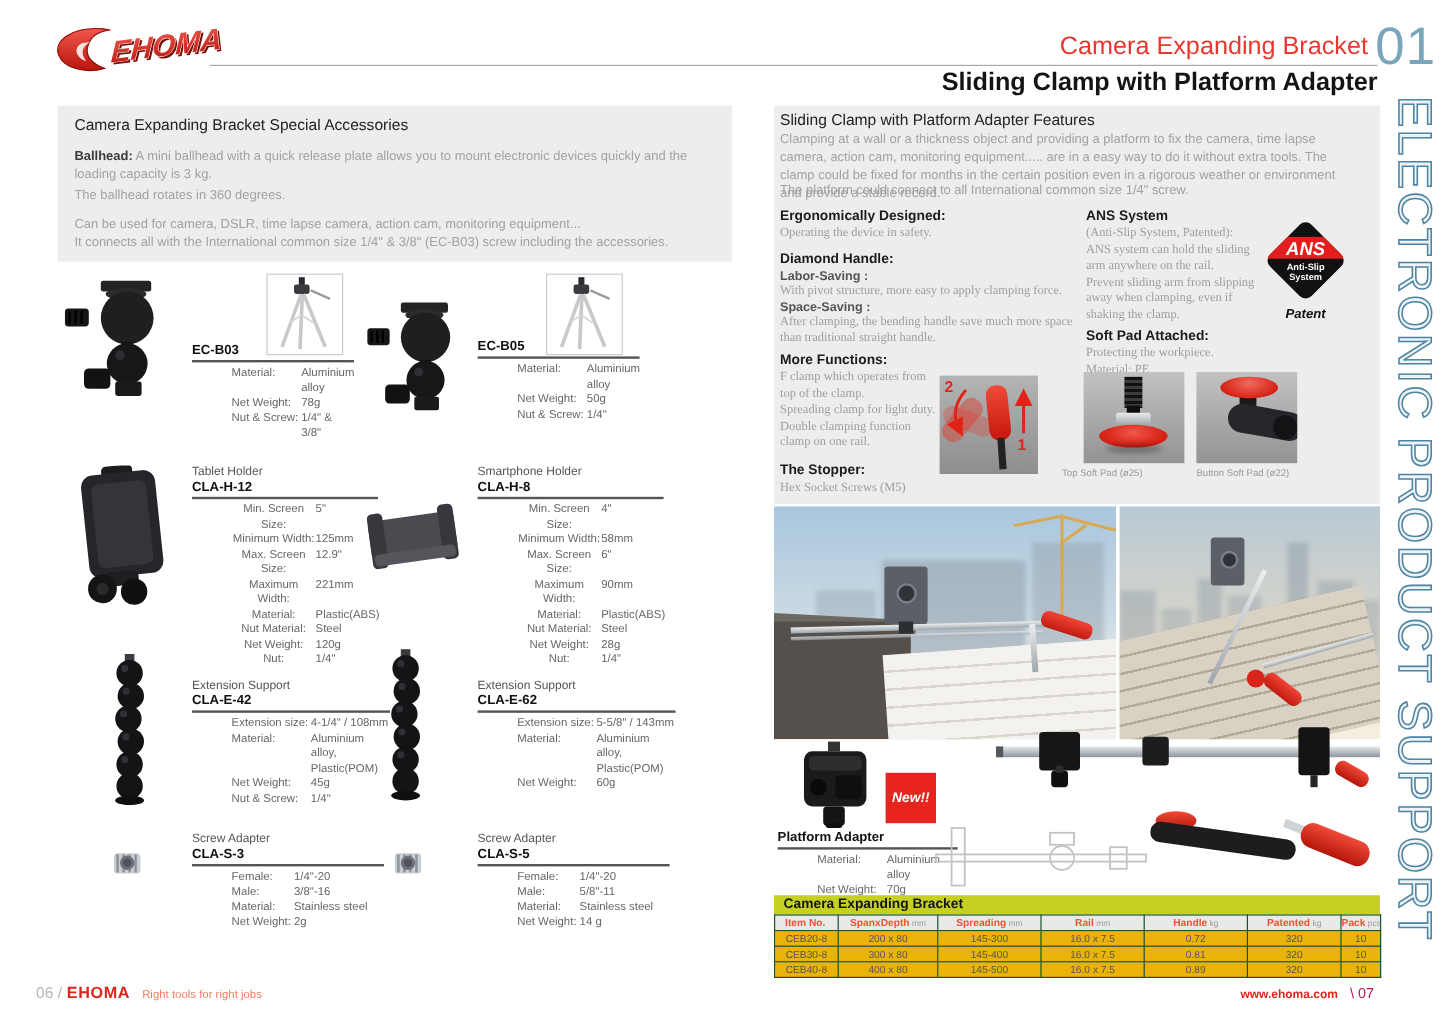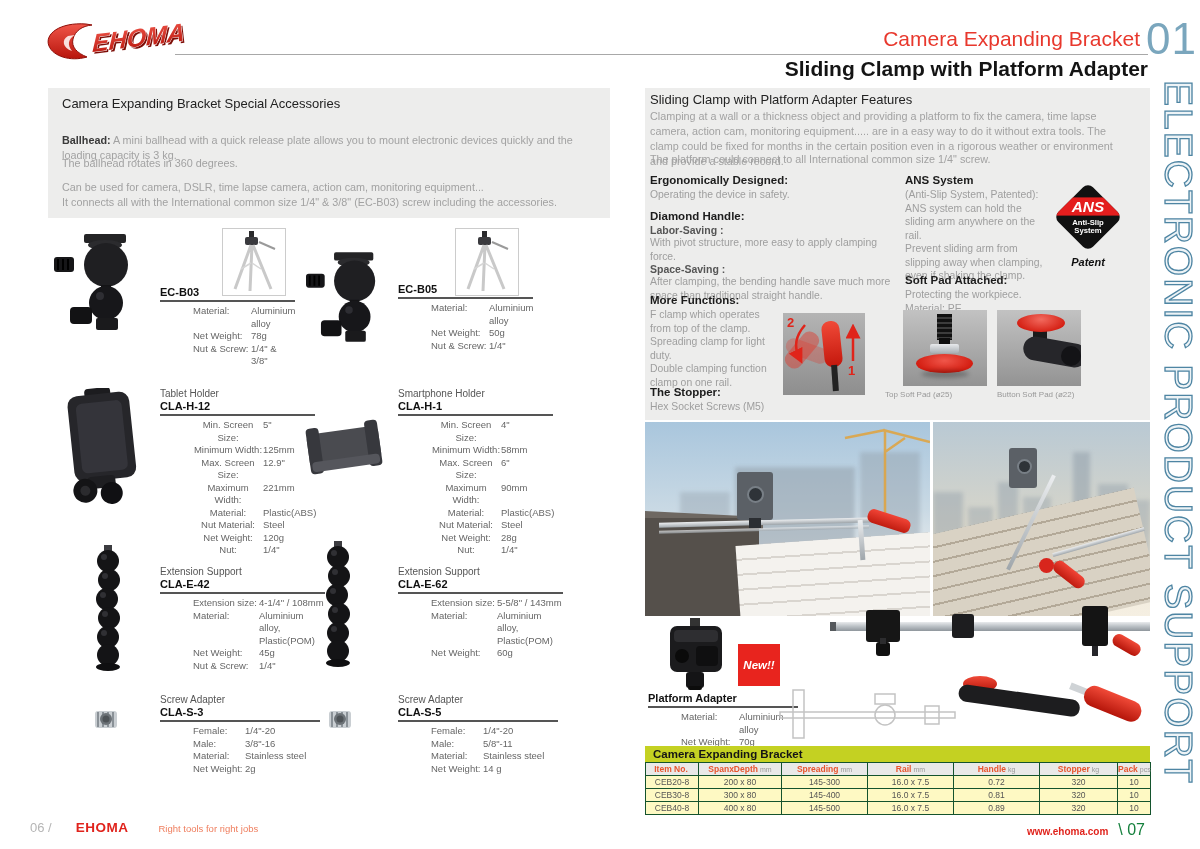--- a/index.html
+++ b/index.html
@@ -30,21 +30,21 @@
   .spec-row{display:flex;font-size:9.5px;color:#666;line-height:1.32;padding-left:33px;}
   .sl{flex:none;}
   .sv{white-space:pre-line;}
   .lw52 .sl{width:52px;} .lw58 .sl{width:58px;} .lw63 .sl{width:66px;} .lw68 .sl{width:70px;text-align:center;}
 
   .thumb-box{background:#fff;border:1px solid #ccc;}
 
   
   .fh{font-size:11.5px;font-weight:bold;color:#1c1c1c;margin-bottom:2px;}
   .fsh{font-size:10.5px;font-weight:bold;color:#555;}
-  .fb{font-size:10.4px;color:#9e9e9e;line-height:1.3;white-space:pre-line;}
+  .fb{font-size:10.4px;color:#9e9e9e;line-height:1.3;white-space:pre-line;font-family:Liberation Serif, serif;}
 
   
   .imgframe{position:absolute;overflow:hidden;}
   .grad-gray{background:linear-gradient(180deg,#c2c2c2,#939393);}
   .cap{position:absolute;font-size:8px;color:#999;}
 
   
   #photo1{left:645px;top:422px;width:285px;height:194px;
           background:linear-gradient(180deg,#a9c6dd 0%,#c9d9e4 45%,#e4e9ec 68%,#eef0f1 100%);}
   #photo2{left:933px;top:422px;width:217px;height:194px;
@@ -65,35 +65,35 @@
           background:repeating-linear-gradient(180deg,#d9d2c4 0 12px,#b3a998 12px 14px);}
 
   
   #tbl-wrap{left:645px;top:746px;width:505px;}
   #tbl-title{height:16px;line-height:16px;background:#c4d122;font-size:11.5px;font-weight:bold;
              color:#151515;padding-left:8px;}
   table{border-collapse:collapse;width:505px;table-layout:fixed;}
   th,td{border:1px solid #14532d;text-align:center;padding:1px 0;}
   th{background:#e9e9e8;font-size:8.5px;color:#e8542e;font-weight:bold;}
   .thu{font-size:7px;color:#999;font-weight:normal;margin-left:2px;}
-  td{background:#fef9c3;font-size:8.5px;color:#555;}
+  td{background:#eab308;font-size:8.5px;color:#555;}
 
   
   #banner{left:1150px;top:80px;width:50px;height:672px;writing-mode:vertical-rl;
           text-orientation:mixed;white-space:nowrap;font-size:39px;letter-spacing:2px;
           color:rgba(78,133,163,0.10);-webkit-text-stroke:1.3px #4e85a3;}
 
   
-  #footer-left{left:30px;top:820px;display:flex;align-items:baseline;gap:24px;}
+  #footer-left{left:30px;top:820px;display:flex;align-items:baseline;gap:4px;}
   #f-num-l{font-size:13px;color:#b5b5b5;}
   #f-brand{font-size:13.5px;font-weight:bold;color:#e0231c;letter-spacing:.5px;}
   #f-tag{font-size:9.5px;color:#ef7e5e;margin-left:6px;}
   #footer-right{right:55px;top:821px;display:flex;align-items:baseline;gap:10px;}
   #f-site{font-size:10px;font-weight:bold;color:#e0231c;}
-  #f-num-r{font-size:16px;color:#15803d;}
+  #f-num-r{font-size:12px;color:#be185d;}
 
   
   #new-badge{left:738px;top:644px;width:42px;height:42px;background:#e8241e;color:#fff;
              display:flex;align-items:center;justify-content:center;font-size:11.5px;
              font-weight:bold;font-style:italic;}
   .ghost{position:absolute;background:#e0372a;border-radius:8px;}
 </style>
 </head>
 <body>
 
@@ -113,21 +113,21 @@
       <text x="0" y="0" font-size="25" font-weight="bold" font-style="italic" fill="url(#redg)" stroke="#ffffff" stroke-width="0.9" paint-order="stroke">EHOMA</text>
     </g>
   </svg>
   <div id="header-line" class="abs"></div>
   <div id="cat-title" class="abs">Camera Expanding Bracket</div>
   <div id="page-big-num" class="abs">01</div>
   <div id="doc-title" class="abs">Sliding Clamp with Platform Adapter</div>
 
   <div id="gb-left" class="abs graybox">
     <div class="gb-title">Camera Expanding Bracket Special Accessories</div>
-    <div class="abs body-txt" style="left:14px;top:30px;width:520px;">
+    <div class="abs body-txt" style="left:14px;top:20px;width:520px;">
       <span class="b-dark">Ballhead:</span><span> A mini ballhead with a quick release plate allows you to mount electronic devices quickly and the loading capacity is 3 kg.</span>
     </div>
     <div class="abs body-txt" style="left:14px;top:68px;width:520px;">The ballhead rotates in 360 degrees.</div>
     <div class="abs body-txt" style="left:14px;top:92px;width:540px;">Can be used for camera, DSLR, time lapse camera, action cam, monitoring equipment...
 It connects all with the International common size 1/4" &amp; 3/8" (EC-B03) screw including the accessories.</div>
   </div>
 
   <svg class="abs" style="left:54px;top:232px;" width="92" height="100" viewBox="0 0 92 100">
     <rect x="30" y="2" width="42" height="9" rx="2" fill="#242426"></rect>
     <ellipse cx="51" cy="13" rx="17" ry="5" fill="#2b2b2e"></ellipse>
@@ -257,21 +257,21 @@
   <svg class="abs" style="left:300px;top:416px;" width="88" height="62" viewBox="0 0 88 62">
     <g transform="rotate(-8 44 31)">
       <rect x="8" y="14" width="72" height="34" rx="6" fill="#4a4b50"></rect>
       <rect x="8" y="8" width="13" height="46" rx="4" fill="#37383d"></rect>
       <rect x="67" y="8" width="13" height="46" rx="4" fill="#37383d"></rect>
       <rect x="10" y="42" width="68" height="10" rx="4" fill="#55565c"></rect>
     </g>
   </svg>
   <div class="pblock lw68" style="left:398px;top:388px;width:155px;">
     <div class="p-name">Smartphone Holder</div>
-    <div class="p-model">CLA-H-1</div>
+    <div class="p-model">CLA-H-8</div>
     <div class="spec-row">
         <span class="sl">Min. Screen Size:</span>
         <span class="sv">4"</span>
       </div>
     <div class="spec-row">
         <span class="sl">Minimum Width:</span>
         <span class="sv">58mm</span>
       </div>
     <div class="spec-row">
         <span class="sl">Max. Screen Size:</span>
@@ -645,21 +645,21 @@
           <col style="width:78px">
           <col style="width:33px">
         </colgroup>
       <tbody>
           <tr>
         <th><span>Item No.</span><span class="thu"></span></th>
         <th><span>SpanxDepth</span><span class="thu">mm</span></th>
         <th><span>Spreading</span><span class="thu">mm</span></th>
         <th><span>Rail</span><span class="thu">mm</span></th>
         <th><span>Handle</span><span class="thu">kg</span></th>
-        <th><span>Stopper</span><span class="thu">kg</span></th>
+        <th><span>Patented</span><span class="thu">kg</span></th>
         <th><span>Pack</span><span class="thu">pcs</span></th>
       </tr>
       <tr>
         <td>CEB20-8</td>
         <td>200 x 80</td>
         <td>145-300</td>
         <td>16.0 x 7.5</td>
         <td>0.72</td>
         <td>320</td>
         <td>10</td>

